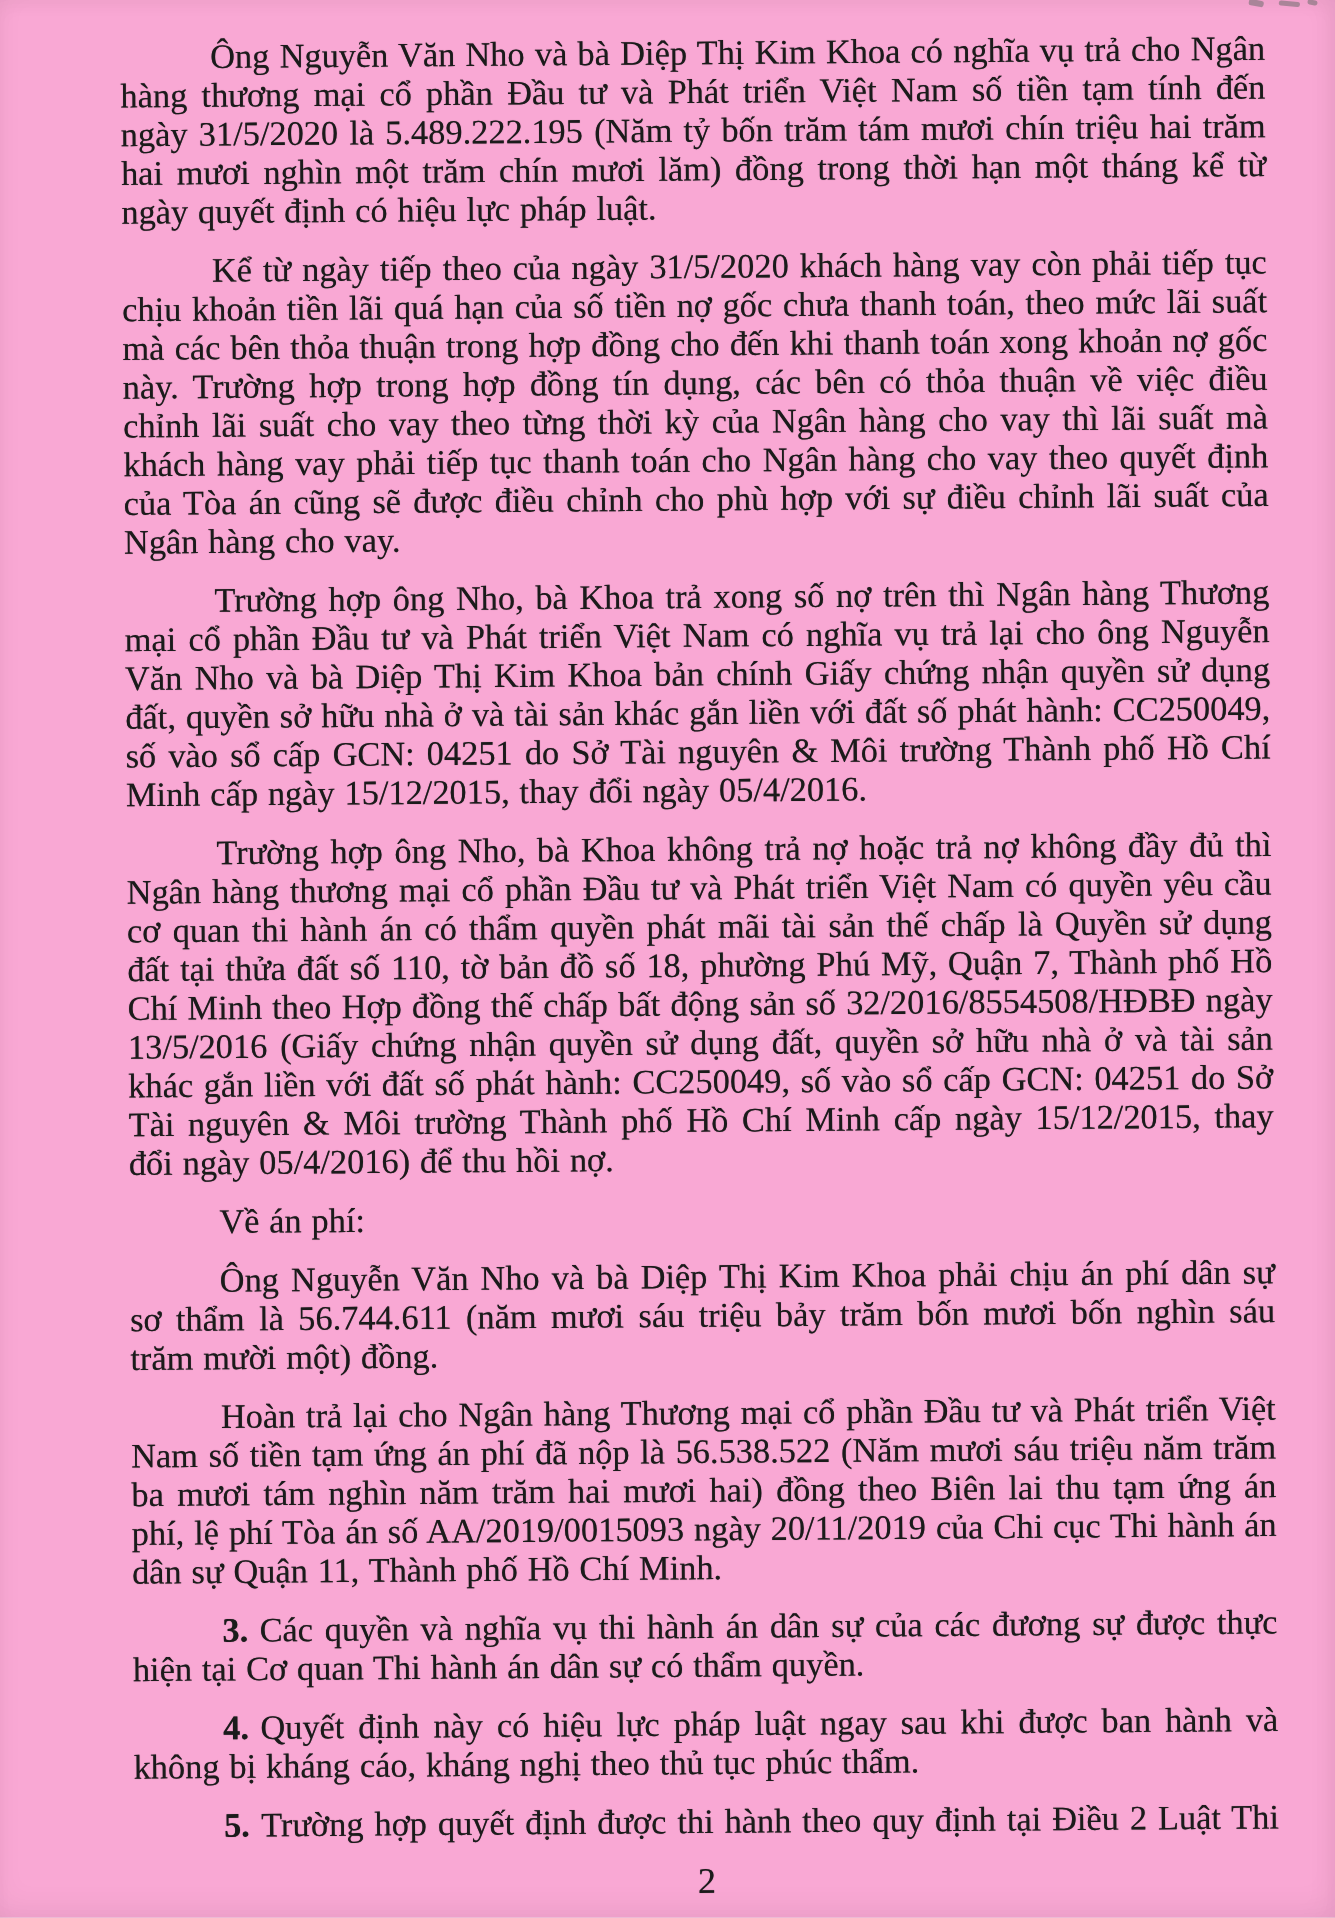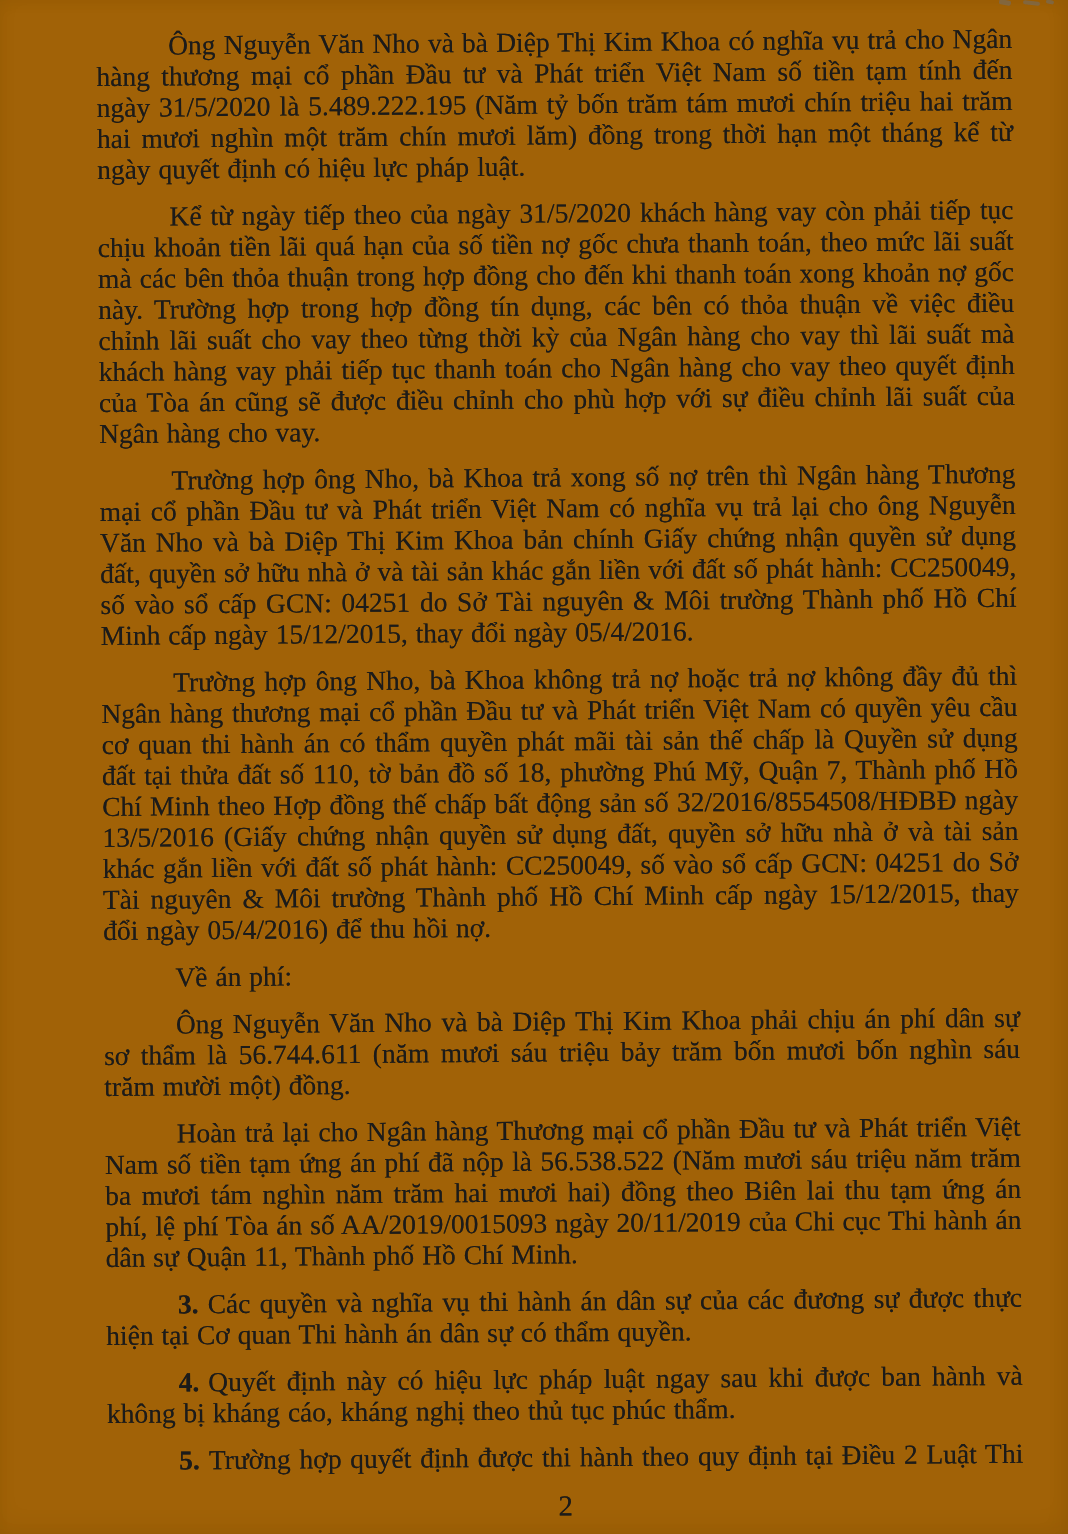--- a/index.html
+++ b/index.html
@@ -6,21 +6,21 @@
     margin: 0;
     padding: 0;
     width: 1068px;
     height: 1534px;
     overflow: hidden;
     background: #f6f6f4;
   }
   .page {
     position: absolute;
     inset: 0;
-    background: #a16207;
+    background: #f9a8d4;
     box-shadow: inset 0 -10px 22px rgba(0,0,0,0.045), inset 0 6px 14px rgba(0,0,0,0.025), inset -8px 0 18px rgba(0,0,0,0.03);
   }
   .doc {
     position: absolute;
     left: 96px;
     top: 30px;
     width: 916px;
     transform: rotate(-0.45deg);
     transform-origin: 0 0;
     color: #1b1b1b;

